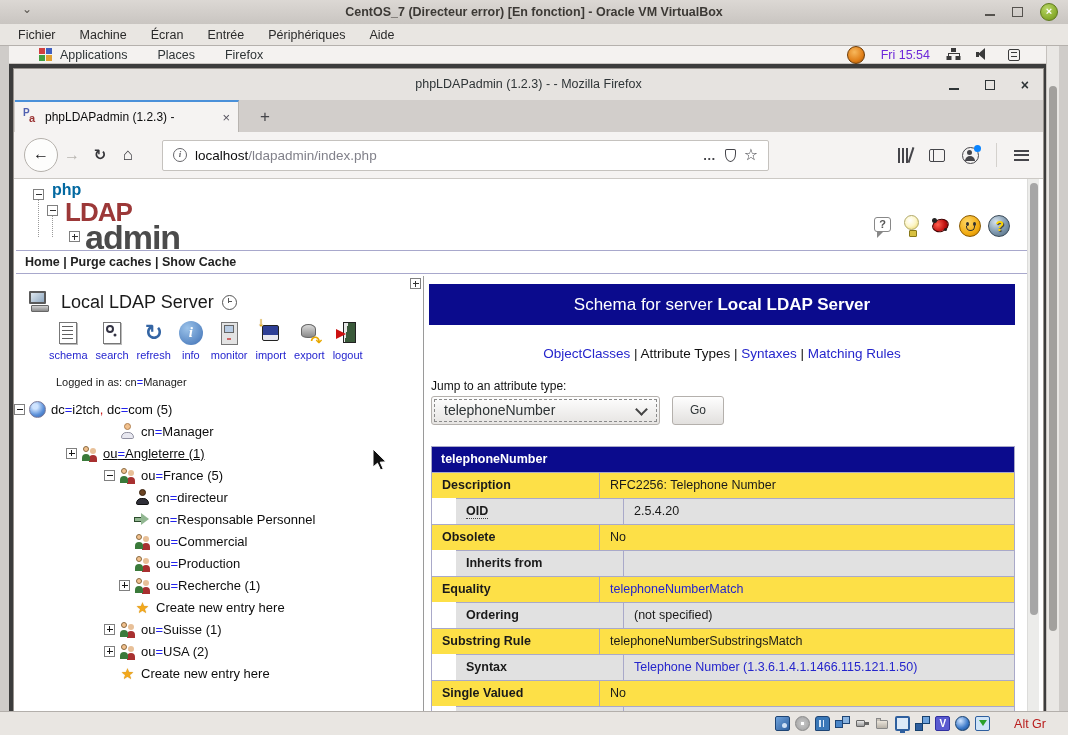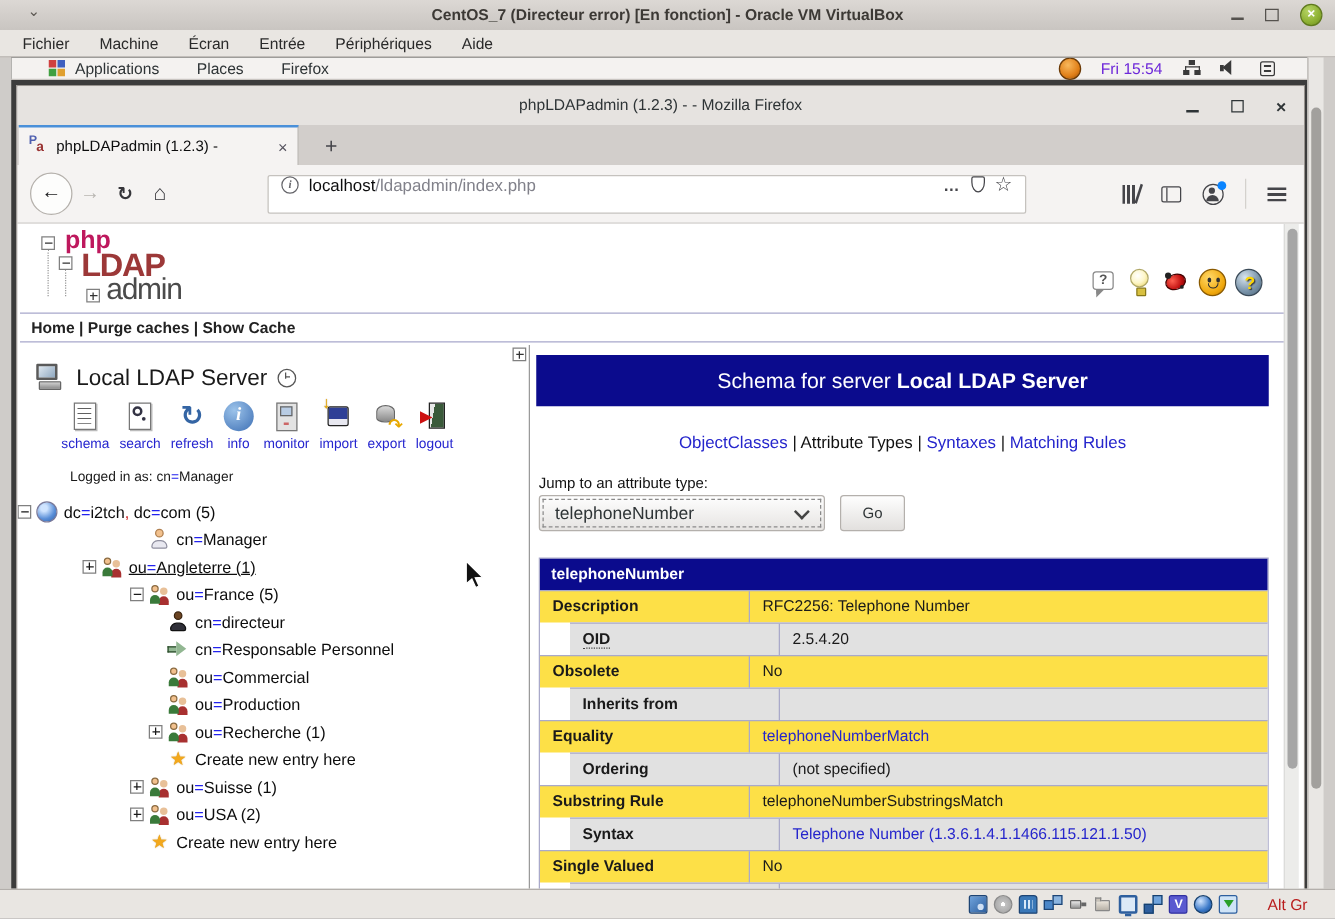--- a/index.html
+++ b/index.html
@@ -69,22 +69,22 @@
     border-bottom:1px solid #ccc9c5;display:flex;align-items:center;padding:0 10px;box-sizing:border-box;}
   .ic-back{width:32px;height:32px;border:1px solid #b5b1ac;border-radius:50%;background:#fdfdfc;
     text-align:center;line-height:30px;font-size:16px;color:#18181a;flex:none;}
   .ic-back::before{content:"←";}
   .ic-fwd{width:28px;text-align:center;font-size:16px;color:#b8b5b1;}
   .ic-fwd::before{content:"→";}
   .ic-reload{width:28px;text-align:center;font-size:15px;color:#35353a;font-weight:bold;}
   .ic-reload::before{content:"↻";}
   .ic-home{width:28px;text-align:center;font-size:17px;color:#35353a;}
   .ic-home::before{content:"⌂";}
-  .urlbar{margin-left:72px;width:607px;height:31px;background:#fff;border:1px solid #c5c2be;border-radius:2px;
-    display:flex;padding:0 10px;box-sizing:border-box;gap:8px;}
+  .urlbar{margin-left:20px;width:607px;height:31px;background:#fff;border:1px solid #c5c2be;border-radius:2px;
+    display:flex;align-items:center;padding:0 10px;box-sizing:border-box;gap:8px;}
   .ic-info{width:14px;height:14px;border:1.3px solid #66666b;border-radius:50%;flex:none;text-align:center;
     line-height:13px;font:italic bold 9px "Liberation Serif","DejaVu Serif",serif;color:#66666b;box-sizing:border-box;}
   .ic-info::before{content:"i";}
   .url-text{font-size:13.5px;flex:1;white-space:nowrap;overflow:hidden;}
   .url-host{color:#0c0c0d;}
   .url-path{color:#81818a;}
   .ic-dots{font-size:13px;font-weight:bold;color:#45454a;letter-spacing:1px;}
   .ic-shield{width:11px;height:13px;border:1.6px solid #45454a;border-radius:2px 2px 6px 6px/2px 2px 9px 9px;box-sizing:border-box;}
   .ic-star{font-size:16px;color:#45454a;line-height:16px;}
   .ic-star::before{content:"☆";}
@@ -103,23 +103,23 @@
   .ic-menu{width:15px;height:11px;
     background:linear-gradient(#45454a 0 2px,transparent 2px 4.5px,#45454a 4.5px 6.5px,transparent 6.5px 9px,#45454a 9px 11px);}
   
   .ff-content{position:absolute;left:0;top:110px;width:1029px;height:533px;background:#fff;overflow:hidden;}
   
   .pla-logo{position:absolute;left:17px;top:6px;width:130px;height:62px;}
   .lg-box{position:absolute;width:11px;height:11px;border:1px solid #808080;background:#fff;box-sizing:border-box;}
   .lg-box::before{content:"";position:absolute;left:1.5px;right:1.5px;top:4px;height:1px;background:#333;}
   .lg-box.plus::after{content:"";position:absolute;top:1.5px;bottom:1.5px;left:4px;width:1px;background:#333;}
   .lg-vline{position:absolute;border-left:1px dotted #9a9a9a;}
-  .lg-php{position:absolute;left:21px;top:-4px;font-size:20px;font-weight:bold;color:#be185d;}
+  .lg-php{position:absolute;left:21px;top:-4px;font-size:16px;font-weight:bold;color:#0369a1;}
   .lg-ldap{position:absolute;left:34px;top:12px;font-size:26px;font-weight:bold;color:#9c3838;letter-spacing:-1px;}
-  .lg-admin{position:absolute;left:54px;top:33px;font-size:24px;font-weight:normal;color:#4b4b4b;letter-spacing:-1px;}
+  .lg-admin{position:absolute;left:54px;top:33px;font-size:34px;font-weight:bold;color:#4b4b4b;letter-spacing:-1px;}
   
   #help-icons{position:absolute;left:858px;top:36px;display:flex;gap:7px;}
   .hi{width:22px;height:22px;position:relative;}
   .hi-tooltip::before{content:"?";position:absolute;left:2px;top:2px;width:15px;height:13px;background:#fff;
     border:1px solid #888;border-radius:3px;color:#555;font-size:11px;font-weight:bold;text-align:center;line-height:13px;}
   .hi-tooltip::after{content:"";position:absolute;left:5px;top:17px;border:3px solid transparent;
     border-top-color:#888;border-left-color:#888;}
   .hi-idea::before{content:"";position:absolute;left:3px;top:0px;width:15px;height:15px;border-radius:50%;
     background:radial-gradient(circle at 40% 35%,#ffffff,#fdf6c8 50%,#e8d058);border:1px solid #b0a868;box-sizing:border-box;}
   .hi-idea::after{content:"";position:absolute;left:8px;top:15px;width:6px;height:5px;background:#d8c040;

